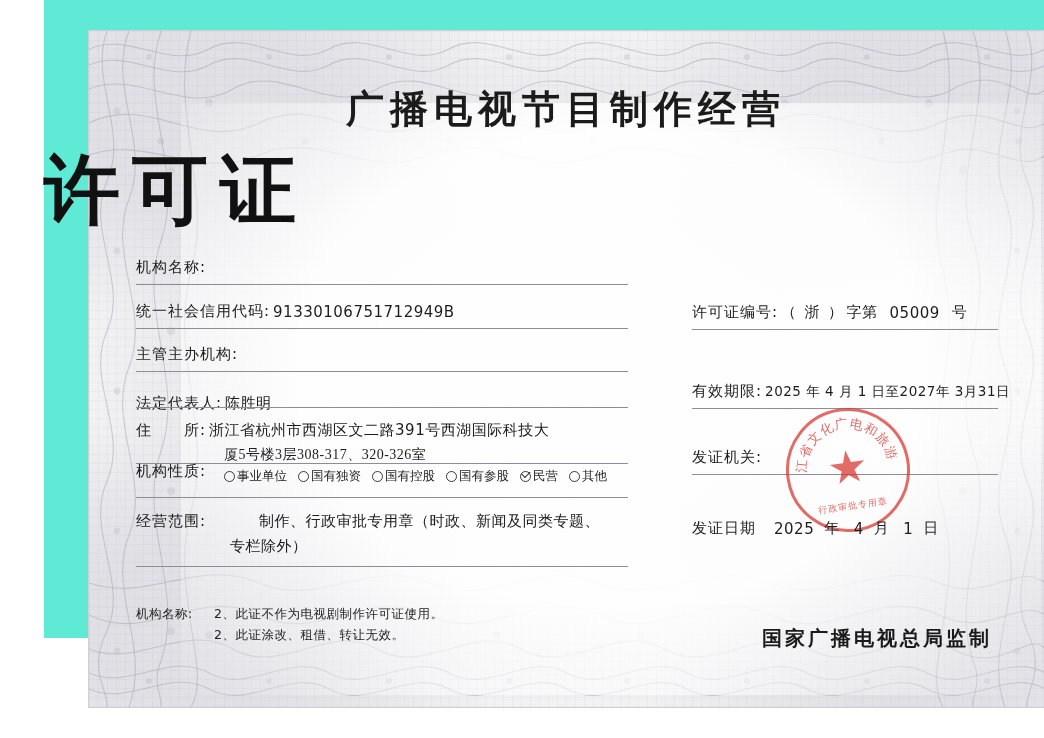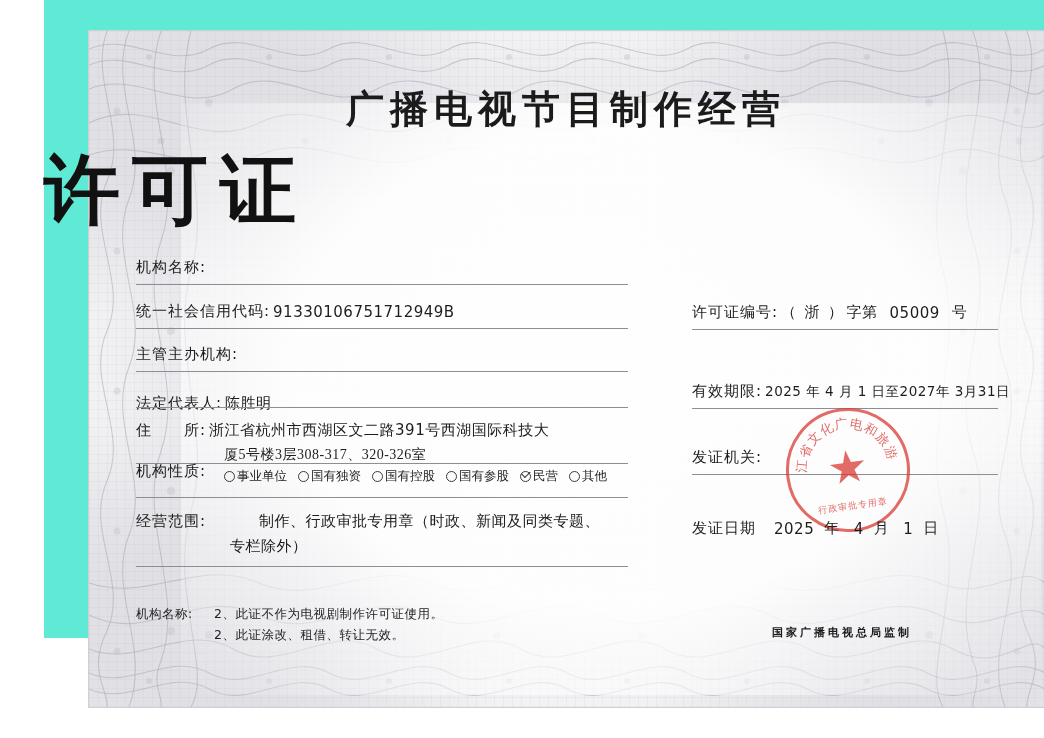--- a/index.html
+++ b/index.html
@@ -228,23 +228,23 @@
   }
   .notice-label { position: absolute; left: 0; top: 0; white-space: nowrap; }
   .notice-item-1 { position: absolute; left: 78px; top: 0; white-space: nowrap; }
   .notice-item-2 { position: absolute; left: 78px; top: 21px; white-space: nowrap; }
 
   .issuer-footer {
     position: absolute;
     left: 648px;
     top: 625px;
     width: 300px;
-    text-align: center;
+    text-align: right;
     font-family: Liberation Mono, monospace;
-    font-size: 11px;
+    font-size: 20px;
     letter-spacing: 3px;
     color: #1a1a1a;
     font-weight: bold;
   }
 </style>
 </head>
 <body>
 
 <div id="certificate">
 

